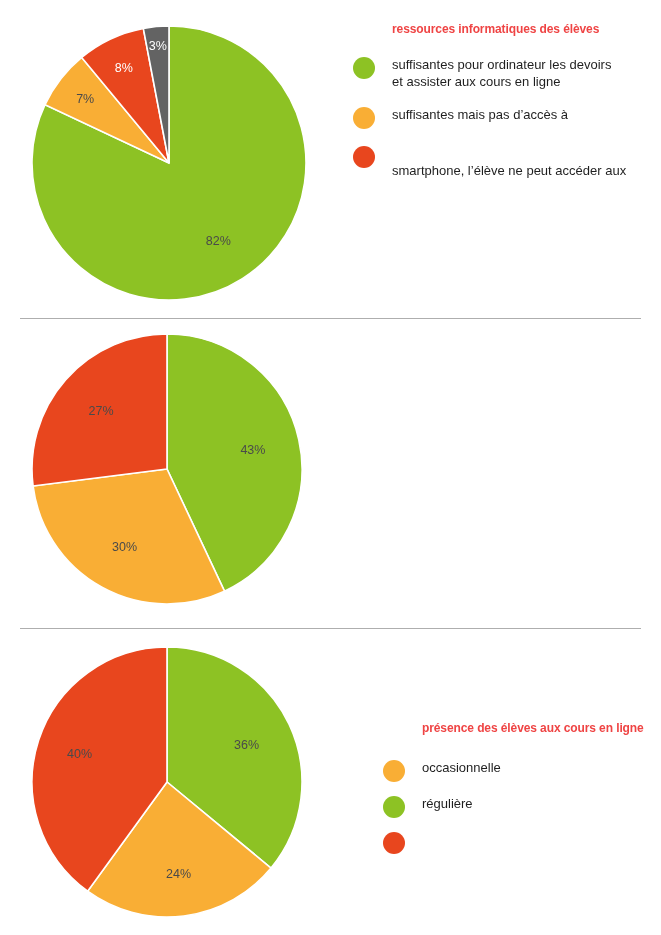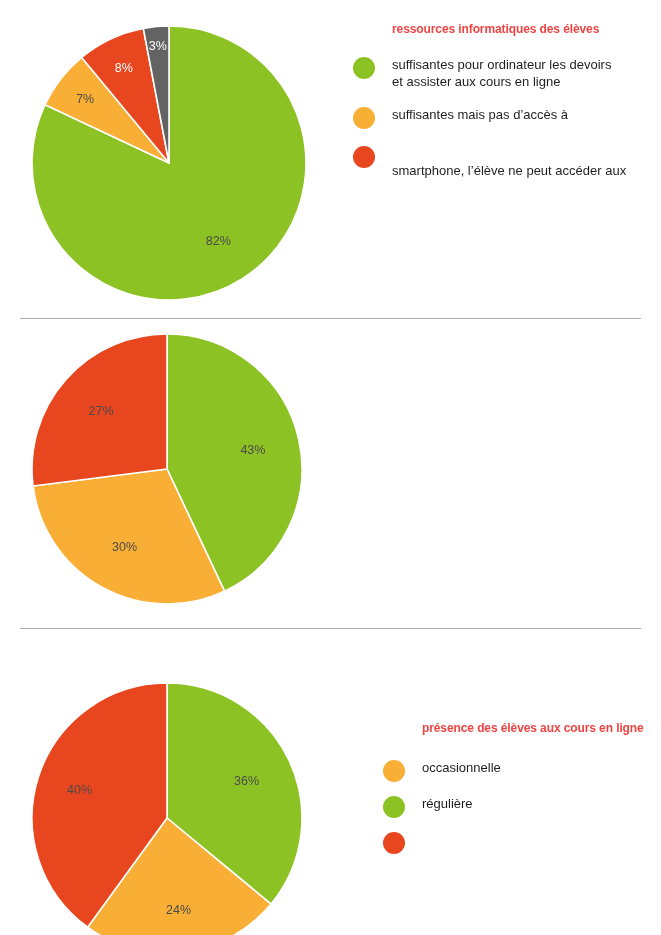--- a/index.html
+++ b/index.html
@@ -15,21 +15,21 @@
     color: #1a1a1a;
     overflow: hidden;
   }
   .section {
     position: absolute;
     left: 0;
     width: 661px;
   }
   #section-1 { top: 0;   height: 318px; }
   #section-2 { top: 318px; height: 310px; }
-  #section-3 { top: 628px; height: 253px; margin-top: 36px; }
+  #section-3 { top: 628px; height: 253px; }
 
   .divider {
     position: absolute;
     left: 20px;
     width: 621px;
     height: 1px;
     background: #aeaeae;
   }
   #divider-1 { top: 318px; }
   #divider-2 { top: 628px; }

